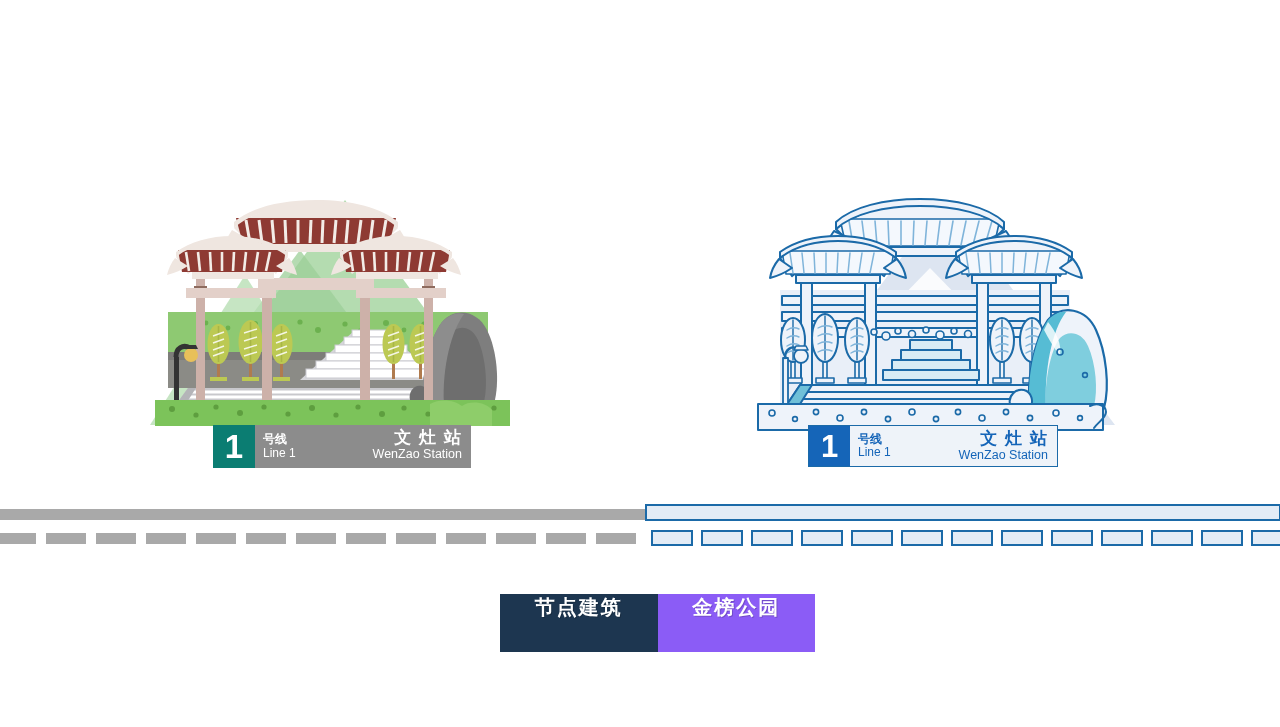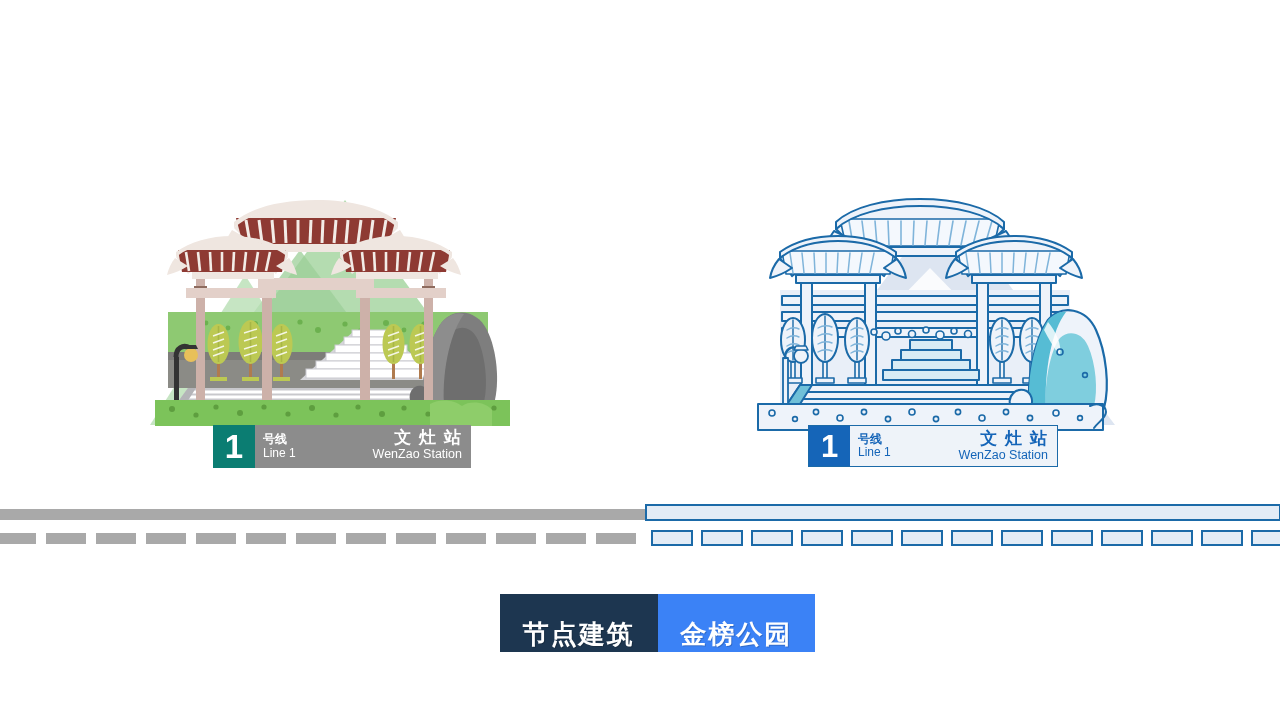--- a/index.html
+++ b/index.html
@@ -8,27 +8,27 @@
     font-family:"Liberation Sans","DejaVu Sans",sans-serif;
     overflow:hidden;position:relative;
   }
   .stage{position:absolute;left:0;top:0;width:1280px;height:727px;}
   .illus{position:absolute;top:0;left:0;}
   .trackwrap{position:absolute;left:0;top:0;width:1280px;height:727px;pointer-events:none;}
   .bottombar{
     position:absolute;left:500px;top:594px;width:315px;height:58px;display:flex;
   }
   .bb-cell{
-    flex:1 1 0;display:flex;align-items:flex-end;justify-content:center;
-    color:#ffffff;font-size:26px;font-weight:bold;letter-spacing:2px;
+    flex:1 1 0;display:flex;align-items:flex-start;justify-content:center;
+    color:#ffffff;font-size:20px;font-weight:bold;letter-spacing:2px;
     font-family:"DejaVu Sans","Liberation Sans",sans-serif;
     text-shadow:1px 1px 0 rgba(0,0,0,.18);
   }
   .bb-left{background:#1d3650;}
-  .bb-right{background:#3b82f6;}
+  .bb-right{background:#8b5cf6;}
 </style>
 </head>
 <body>
 
 <div class="stage">
 
   <svg class="illus" x="0" y="0" width="1280" height="727" viewBox="0 0 1280 727" xmlns="http://www.w3.org/2000/svg">
     <defs>
       <clipPath id="clipGrassL">
           <rect x="155" y="400" width="355" height="28"></rect>

